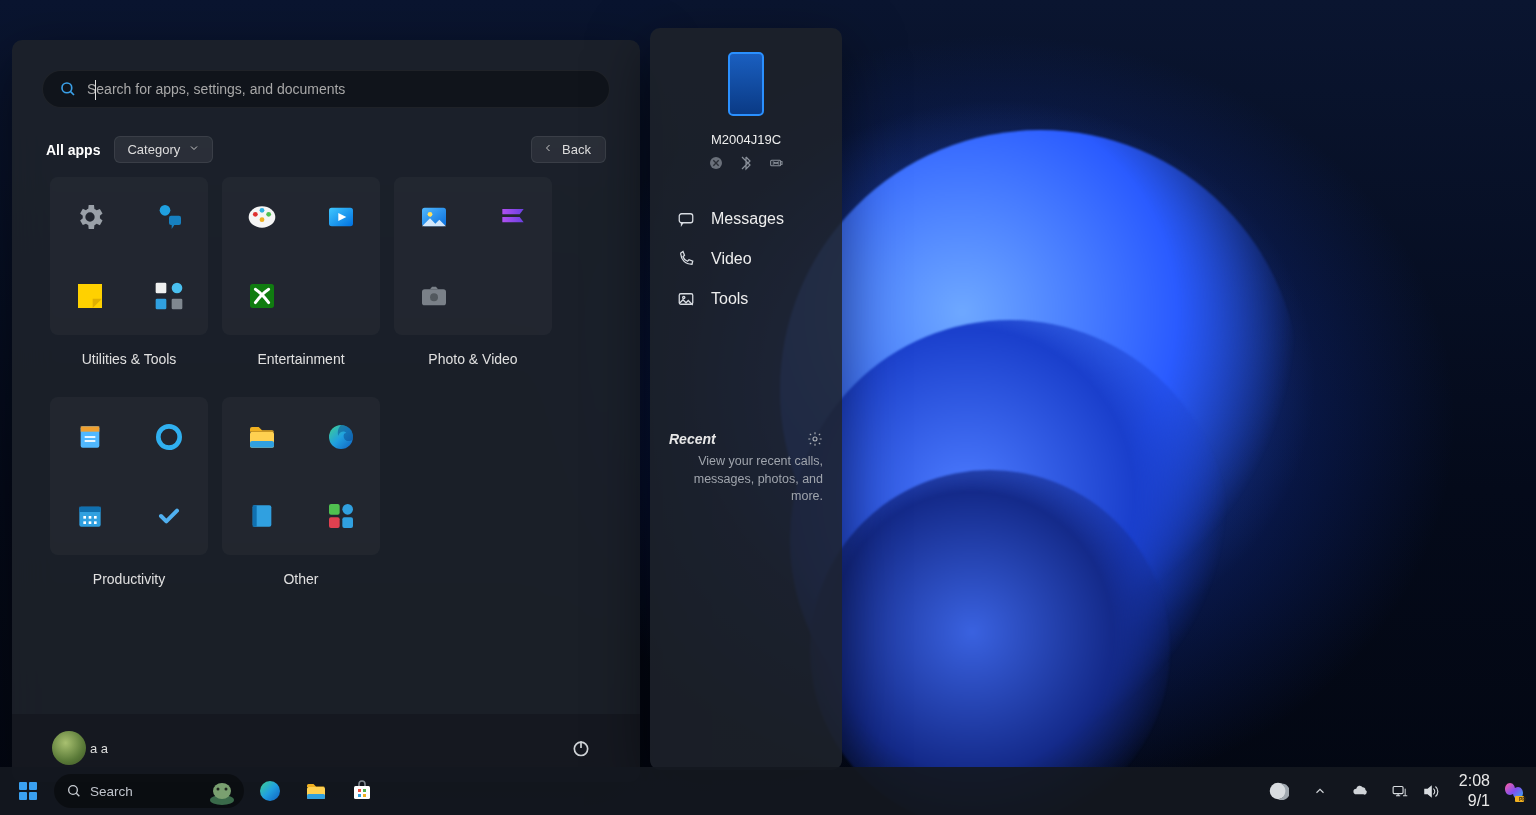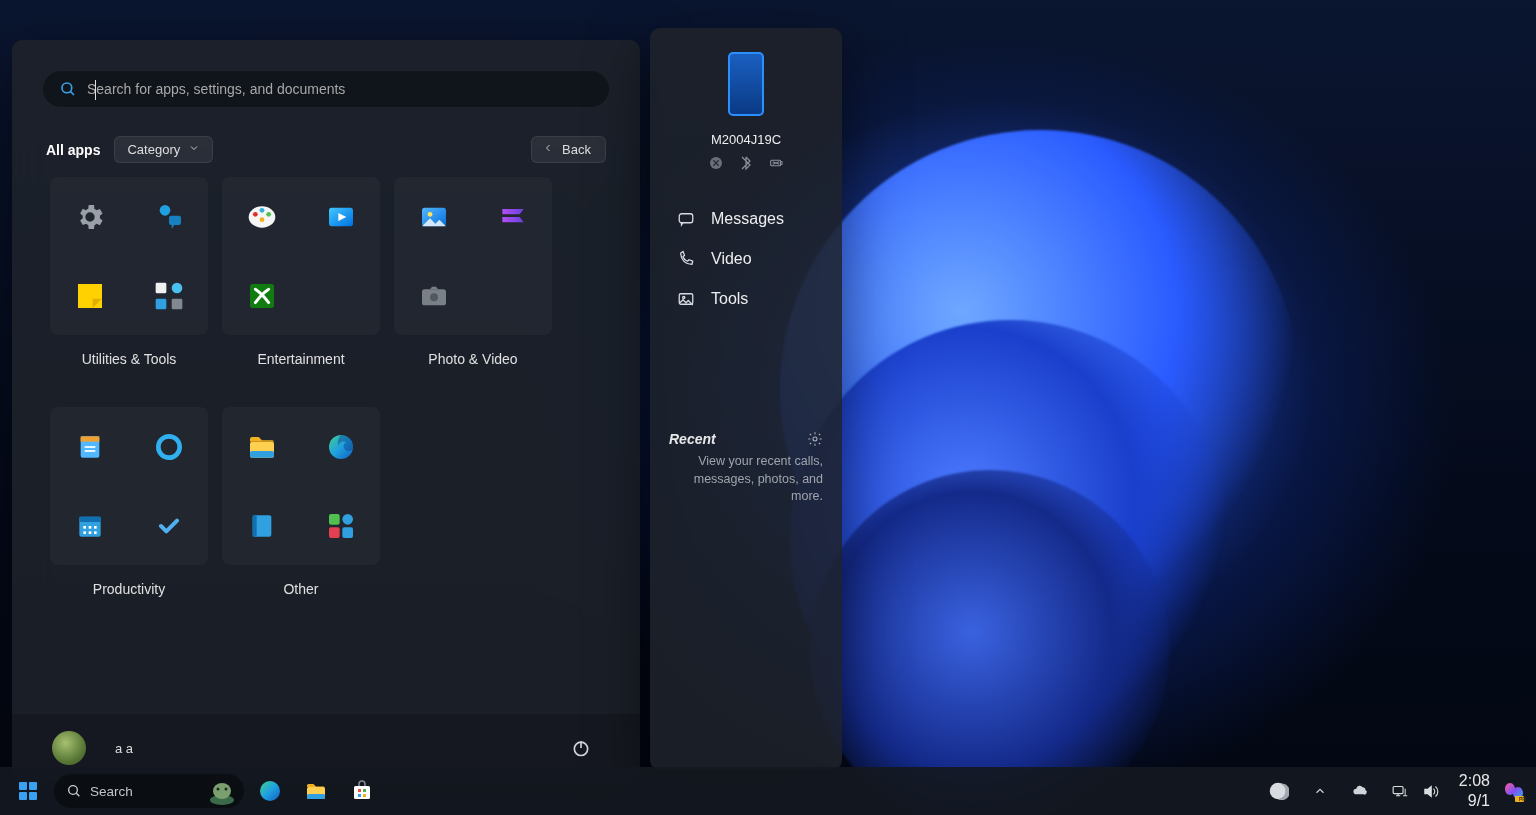--- a/index.html
+++ b/index.html
@@ -32,33 +32,33 @@
   @keyframes bl{50%{opacity:0}}
 
   .header{padding:28px 34px 14px;display:flex;align-items:center;justify-content:space-between;}
   .header-left{display:flex;align-items:center;gap:14px;color:#fff;font-size:14px;font-weight:600;}
   .chip{display:inline-flex;align-items:flex-start;gap:8px;background:rgba(255,255,255,.07);
         border:1px solid rgba(255,255,255,.08);border-radius:6px;padding:5px 12px;
         font-size:13px;font-weight:400;color:#ddd;cursor:pointer;}
   .chip.back{padding:5px 14px 5px 10px;}
   .chev{width:12px;height:12px;}
 
-  .grid{padding:0 34px;display:grid;grid-template-columns:repeat(3,166px);gap:40px 6px;}
+  .grid{padding:0 34px;display:grid;grid-template-columns:repeat(3,166px);gap:30px 6px;}
   .cell{display:flex;flex-direction:column;align-items:center;}
   .tile{width:158px;height:158px;border-radius:8px;background:rgba(255,255,255,.035);
         display:grid;grid-template-columns:1fr 1fr;grid-template-rows:1fr 1fr;
         place-items:center;cursor:pointer;}
   .app{width:50px;height:50px;display:flex;align-items:center;justify-content:center;border-radius:6px;}
   .app svg{width:32px;height:32px;}
   .cat-label{margin-top:16px;font-size:14px;color:#e0e0e0;}
 
   .start-footer{margin-top:auto;height:68px;background:rgba(0,0,0,.18);
                 border-radius:0 0 10px 10px;display:flex;align-items:center;
                 padding:0 40px;justify-content:space-between;}
-  .user{display:flex;align-items:center;gap:29px;cursor:pointer;}
+  .user{display:flex;align-items:center;gap:4px;cursor:pointer;}
   .avatar{width:34px;height:34px;border-radius:50%;
           background:radial-gradient(circle at 40% 35%,#a8c070 0%,#5a7a38 60%,#3a5024 100%);}
   .user-name{font-size:13px;color:#ddd;}
   .power{width:38px;height:38px;border-radius:6px;display:flex;align-items:center;justify-content:center;cursor:pointer;}
   .power svg{width:20px;height:20px;}
 
   
   .phone{position:absolute;left:650px;top:28px;width:192px;height:742px;
          background:rgba(30,34,42,.88);border-radius:10px;
          box-shadow:0 20px 60px rgba(0,0,0,.5);display:flex;flex-direction:column;

